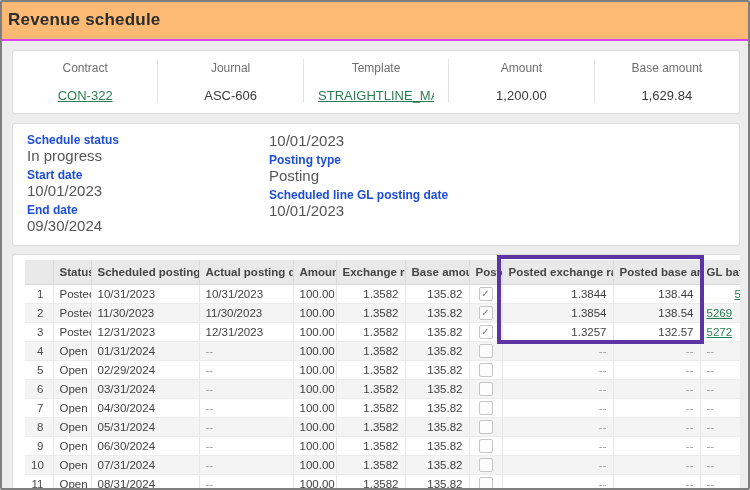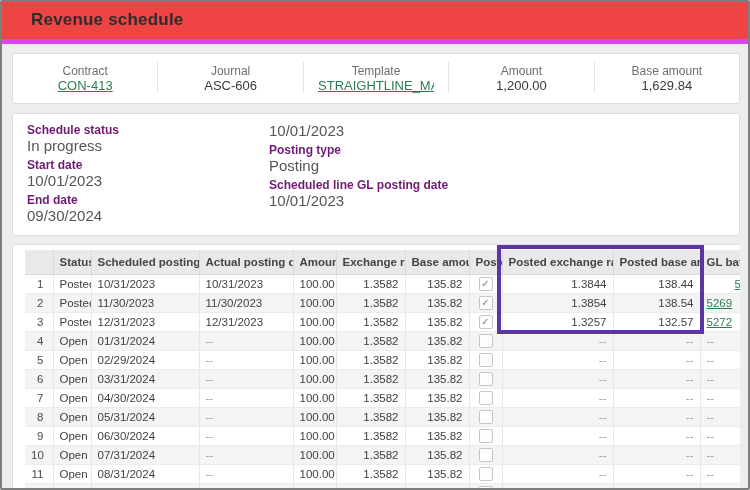--- a/index.html
+++ b/index.html
@@ -8,50 +8,50 @@
     box-sizing: border-box;
     background: #ededed;
     border: 2px solid #7e7e7e;
     border-radius: 2px;
     font-family: "Liberation Sans", sans-serif;
     overflow: hidden;
     position: relative;
   }
   
   .titlebar {
-    background: #ef4444;
-    padding: 8px 14px 9px 29px;
-    border-bottom: 5px solid #d946ef;
+    background: #fdba74;
+    padding: 8px 14px 9px 6px;
+    border-bottom: 2px solid #d946ef;
   }
   .titlebar h1 {
     margin: 0;
     font-size: 17px;
     font-weight: 700;
     color: #2d2d2d;
     letter-spacing: 0.2px;
   }
   .content { padding: 9px 8px 0 10px; }
   .card {
     background: #ffffff;
     border: 1px solid #dcdcdc;
     border-radius: 3px;
   }
   
   .summary { display: flex; align-items: stretch; padding: 8px 0 10px 0; margin-bottom: 9px; }
   .summary-field { flex: 1; text-align: center; border-right: 1px solid #e3e3e3; padding-top: 2px; min-width: 0; }
   .summary-field:last-child { border-right: none; }
-  .summary-label { font-size: 12px; color: #6f6f6f; margin-bottom: 0; }
+  .summary-label { font-size: 12px; color: #6f6f6f; margin-bottom: 13px; }
   .summary-value { font-size: 13px; color: #3a3a3a; white-space: nowrap; }
   .link { color: #2a7d52; text-decoration: underline; cursor: pointer; }
   .clip { display: inline-block; max-width: 116px; overflow: hidden; white-space: nowrap; vertical-align: bottom; }
   
   .details { display: flex; padding: 10px 14px 6px 14px; margin-bottom: 8px; }
   .details-col-left { width: 242px; }
   .details-col-right { flex: 1; }
-  .detail-label { font-weight: 700; font-size: 12px; color: #701a75; line-height: 13px; margin-bottom: 2px; }
+  .detail-label { font-weight: 700; font-size: 12px; color: #1d4ed8; line-height: 13px; margin-bottom: 2px; }
   .detail-value { font-size: 15px; color: #565656; line-height: 13px; margin-bottom: 7px; }
   
   .table-card { position: relative; padding: 5px 0 6px 12px; overflow: hidden; border-right: none; border-top-right-radius: 0; border-bottom-right-radius: 0; }
   table { border-collapse: collapse; table-layout: fixed; width: 728px; font-size: 11.5px; color: #3f3f3f; }
   th {
     background: #e9e9e9;
     font-weight: 700;
     color: #454545;
     font-size: 11.5px;
     padding: 5px 6px;
@@ -110,21 +110,21 @@
 
 <div class="titlebar">
   <h1>Revenue schedule</h1>
 </div>
 
 <div class="content">
 
   <div class="card summary">
     <div class="summary-field">
       <div class="summary-label">Contract</div>
-      <div class="summary-value"><span class="link" style="color: rgb(42, 125, 82);">CON-413</span></div>
+      <div class="summary-value"><span class="link" style="color: rgb(42, 125, 82);">CON-322</span></div>
     </div>
     <div class="summary-field">
       <div class="summary-label">Journal</div>
       <div class="summary-value">ASC-606</div>
     </div>
     <div class="summary-field">
       <div class="summary-label">Template</div>
       <div class="summary-value"><span class="link clip" style="color: rgb(42, 125, 82);">STRAIGHTLINE_MANUA</span></div>
     </div>
     <div class="summary-field">

